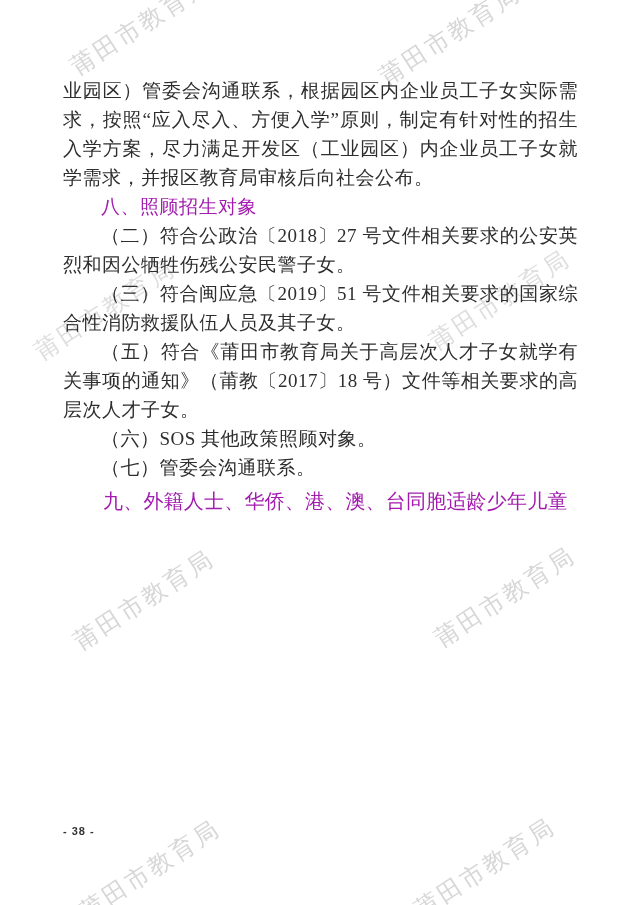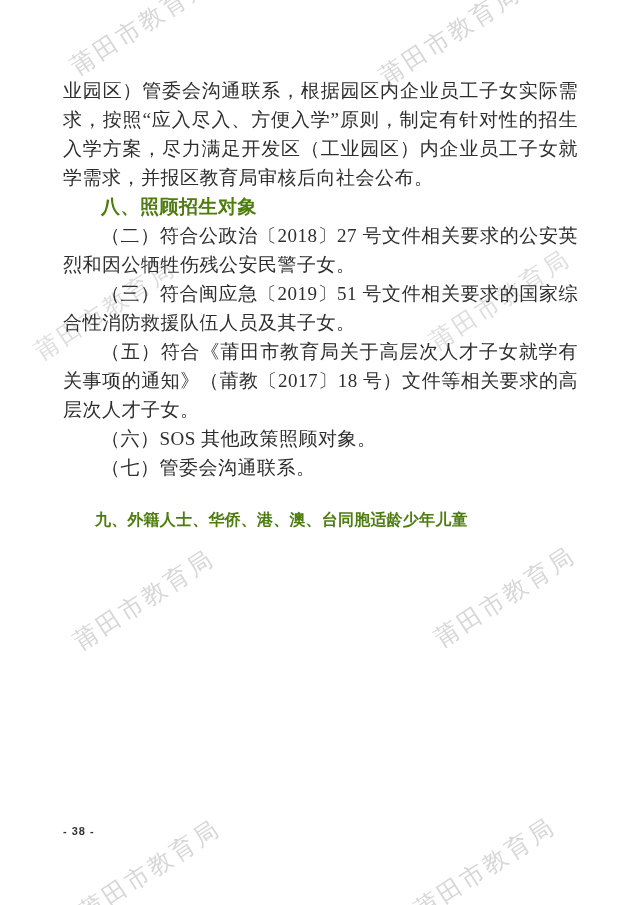--- a/index.html
+++ b/index.html
@@ -42,27 +42,27 @@
     font-size: 19px;
     line-height: 29px;
     color: #2e2e2e;
     text-align: justify;
     letter-spacing: 0.5px;
   }
   .para { text-indent: 2em; }
   .para.cont { text-indent: 0; }
   .heading {
     text-indent: 2em;
-    font-weight: bold;
+    font-weight: normal;
     font-family: "Liberation Sans", "DejaVu Sans", sans-serif;
-    color: #4d7c0f;
+    color: #a21caf;
   }
   .heading.h-last {
-    margin-top: 23px;
-    font-size: 16px;
+    margin-top: 5px;
+    font-size: 20px;
     letter-spacing: 0.2px;
   }
   .pagenum {
     position: absolute;
     left: 63px; top: 825px;
     font-family: "Liberation Sans", "DejaVu Sans", sans-serif;
     font-size: 11px;
     font-weight: bold;
     color: #333333;
     letter-spacing: 1px;

